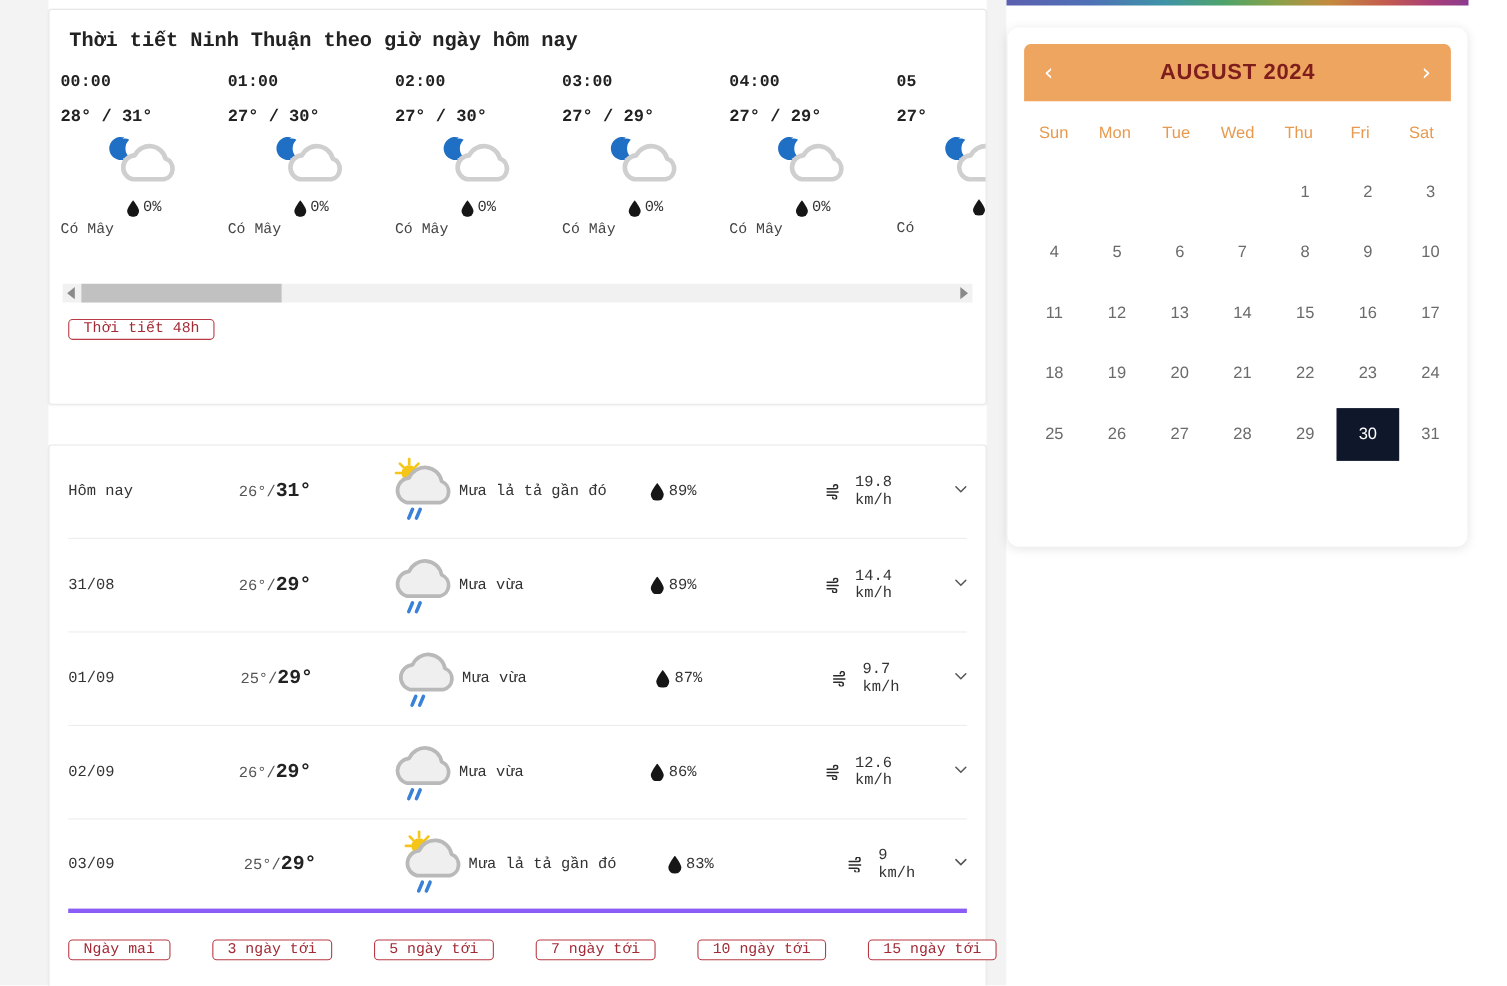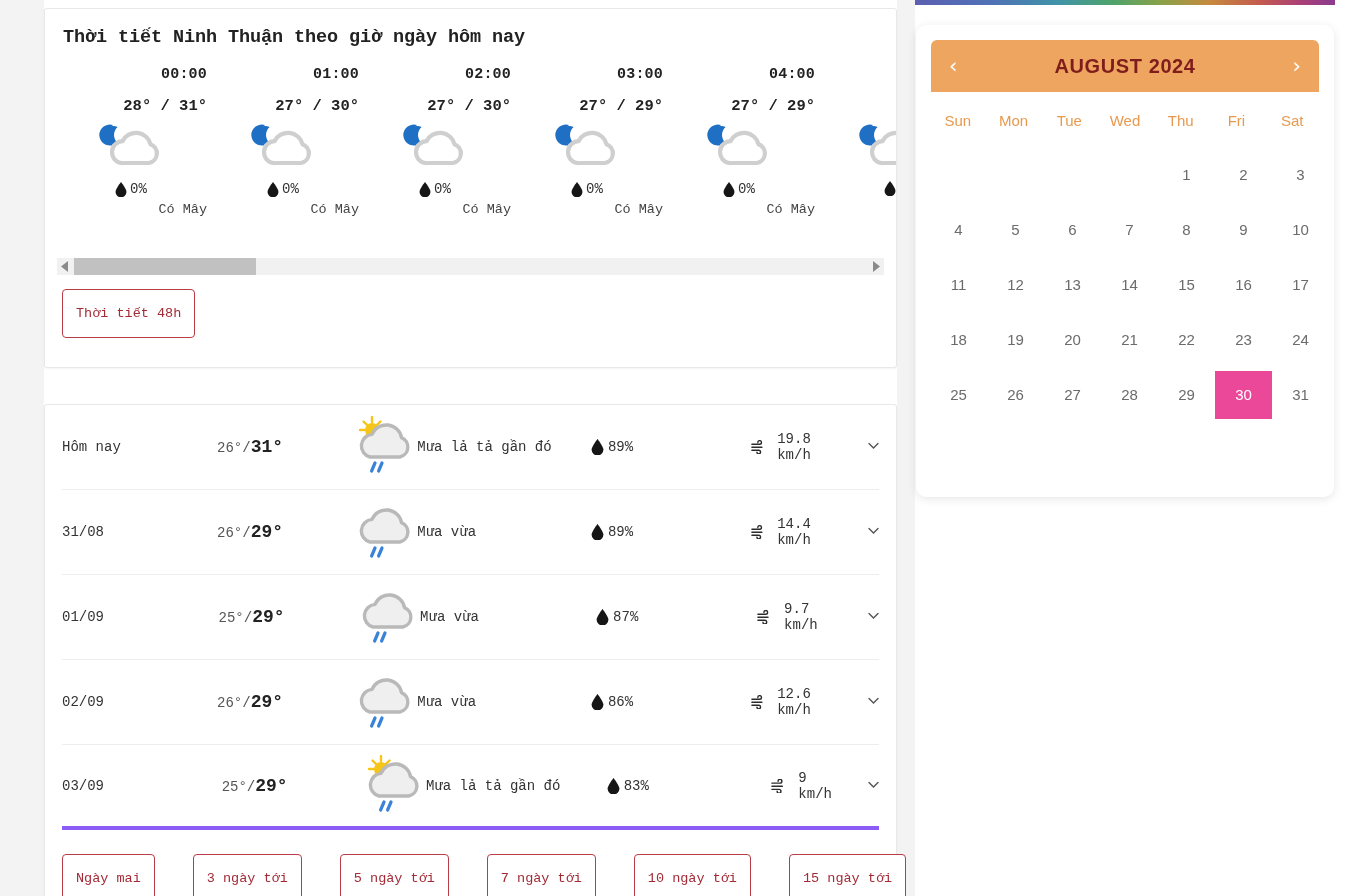--- a/index.html
+++ b/index.html
@@ -52,21 +52,21 @@
     height: 180px;
     overflow: hidden;
   }
   .hourly-track {
     display: flex;
     padding-left: 10px;
   }
   .hour-col {
     width: 152px;
     flex: 0 0 152px;
-    text-align: right;
+    text-align: left;
   }
   .hour-time {
     font-size: 15px; font-weight: bold; color: #222; letter-spacing: 0.2px;
   }
   .hour-temp {
     font-size: 15.5px; font-weight: bold; color: #222; margin-top: 14px;
   }
   .hour-icon {
     height: 58px; margin-top: 6px; position: relative;
   }
@@ -98,21 +98,21 @@
   }
   .hscroll .arrow-right { margin-left: auto; }
   
   .btn-outline {
     display: inline-block;
     border: 1px solid #b93b45;
     color: #a32b36;
     background: #fff;
     border-radius: 4px;
     font-size: 13.5px;
-    padding: 16px 13px;
+    padding: 1px 13px;
     cursor: pointer;
     white-space: nowrap;
   }
   .btn48-wrap { padding: 14px 0 0 17px; }
   
   .daily-list { padding: 0 17px; }
   .day-row {
     position: relative;
     height: 85px;
     display: flex; align-items: center;
@@ -172,21 +172,21 @@
     display: flex; align-items: center; justify-content: center;
     height: 55px;
   }
   .cal-day {
     width: 57px; height: 48px;
     display: flex; align-items: center; justify-content: center;
     font-size: 15px; color: #6b6b6b; cursor: pointer;
   }
   .cal-day.empty { cursor: default; }
   .cal-day.active {
-    background: #ec4899; color: #fff;
+    background: #0f172a; color: #fff;
   }
 </style>
 </head>
 <body>
 
 <div class="page">
 
   <div class="gutter-left"></div>
   <div class="gutter-right"></div>
 

